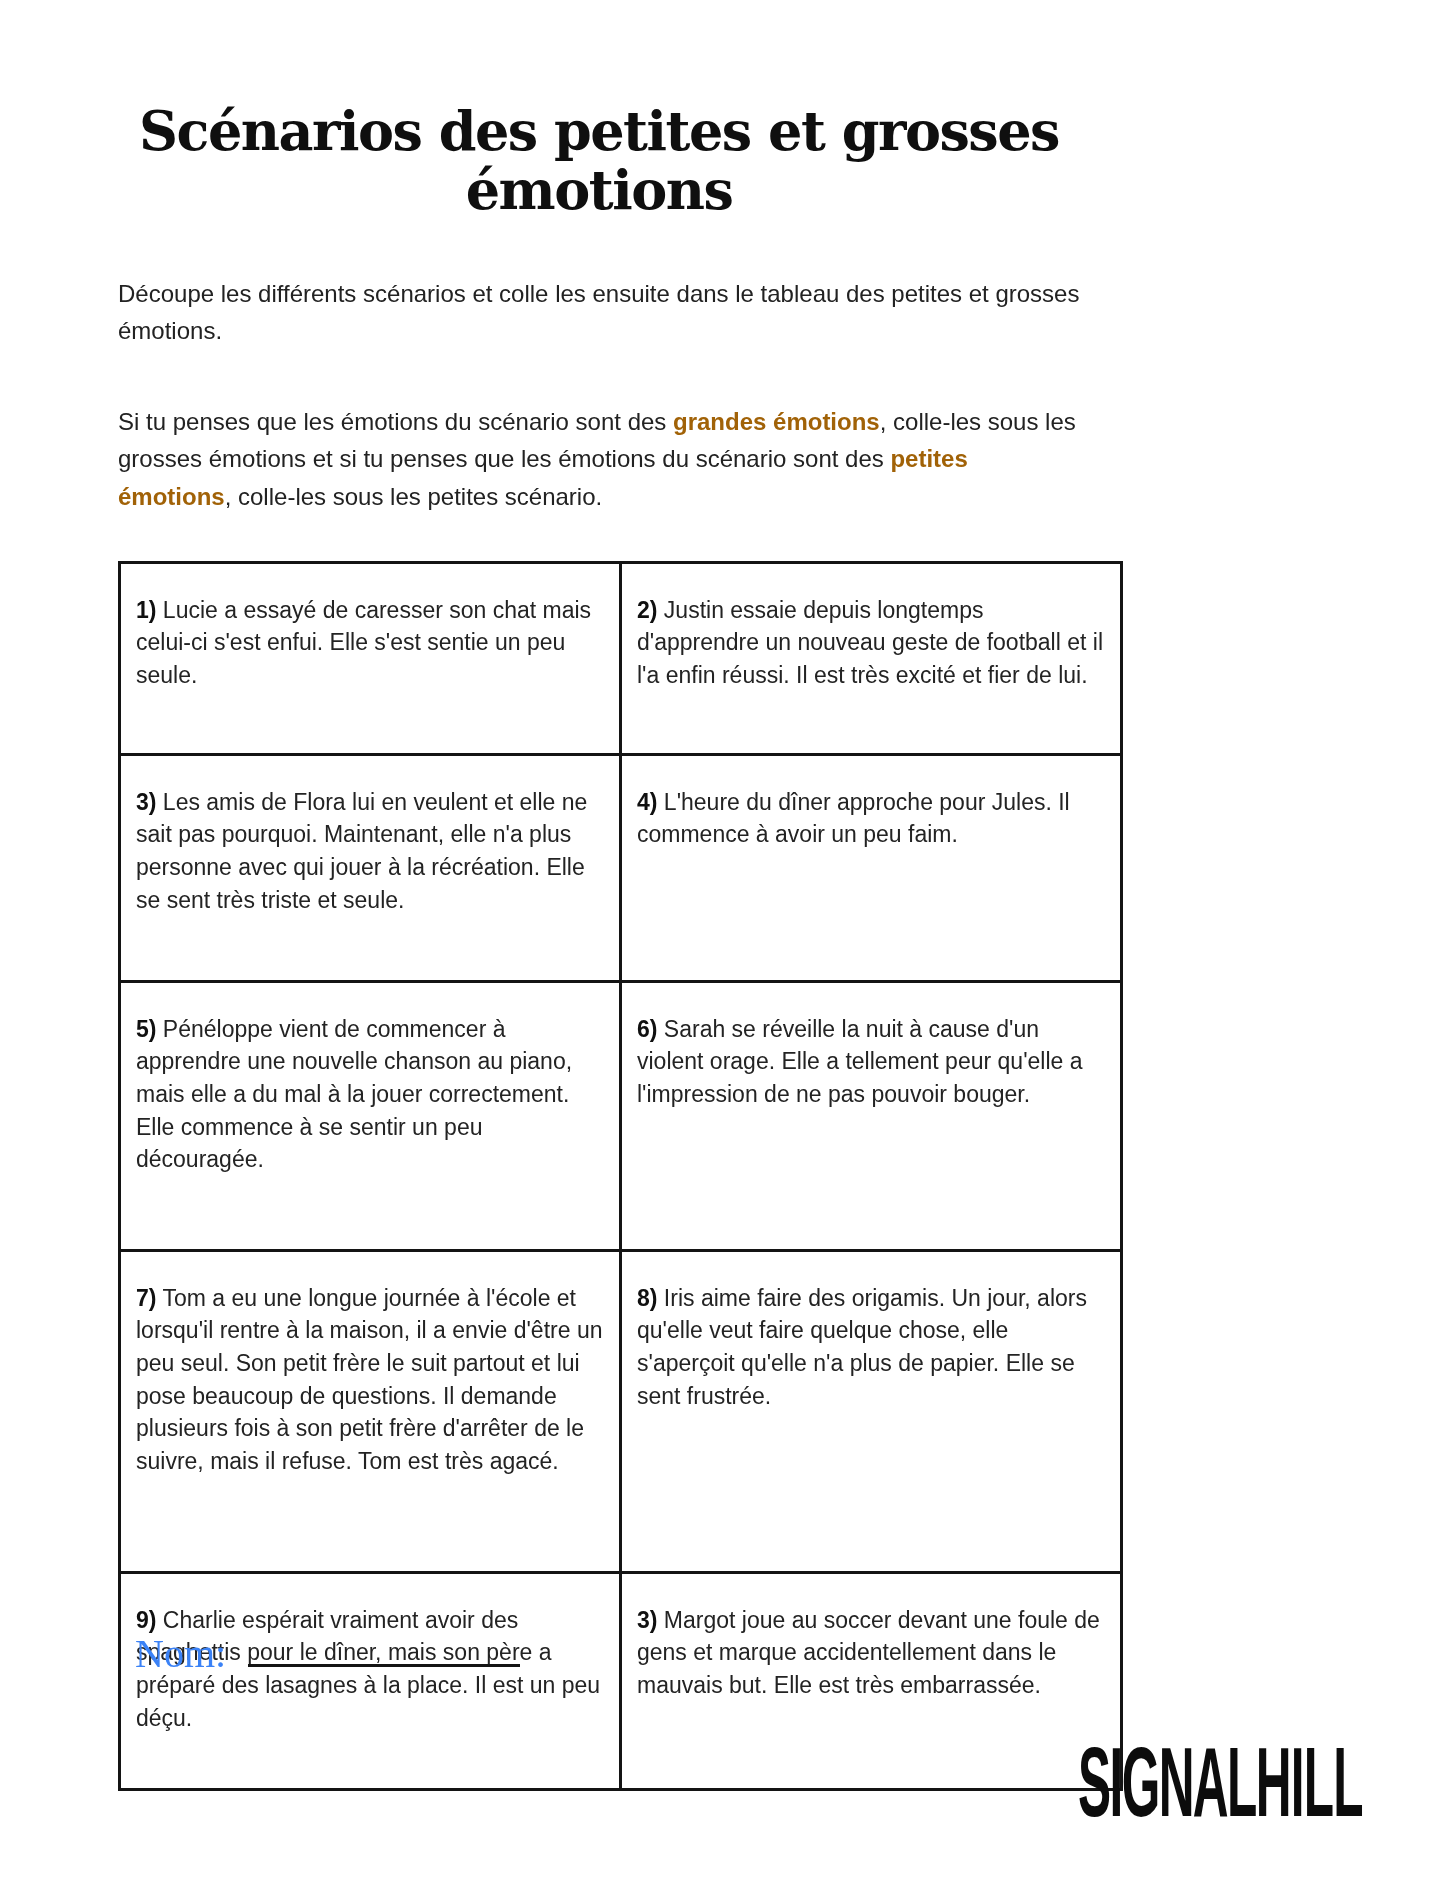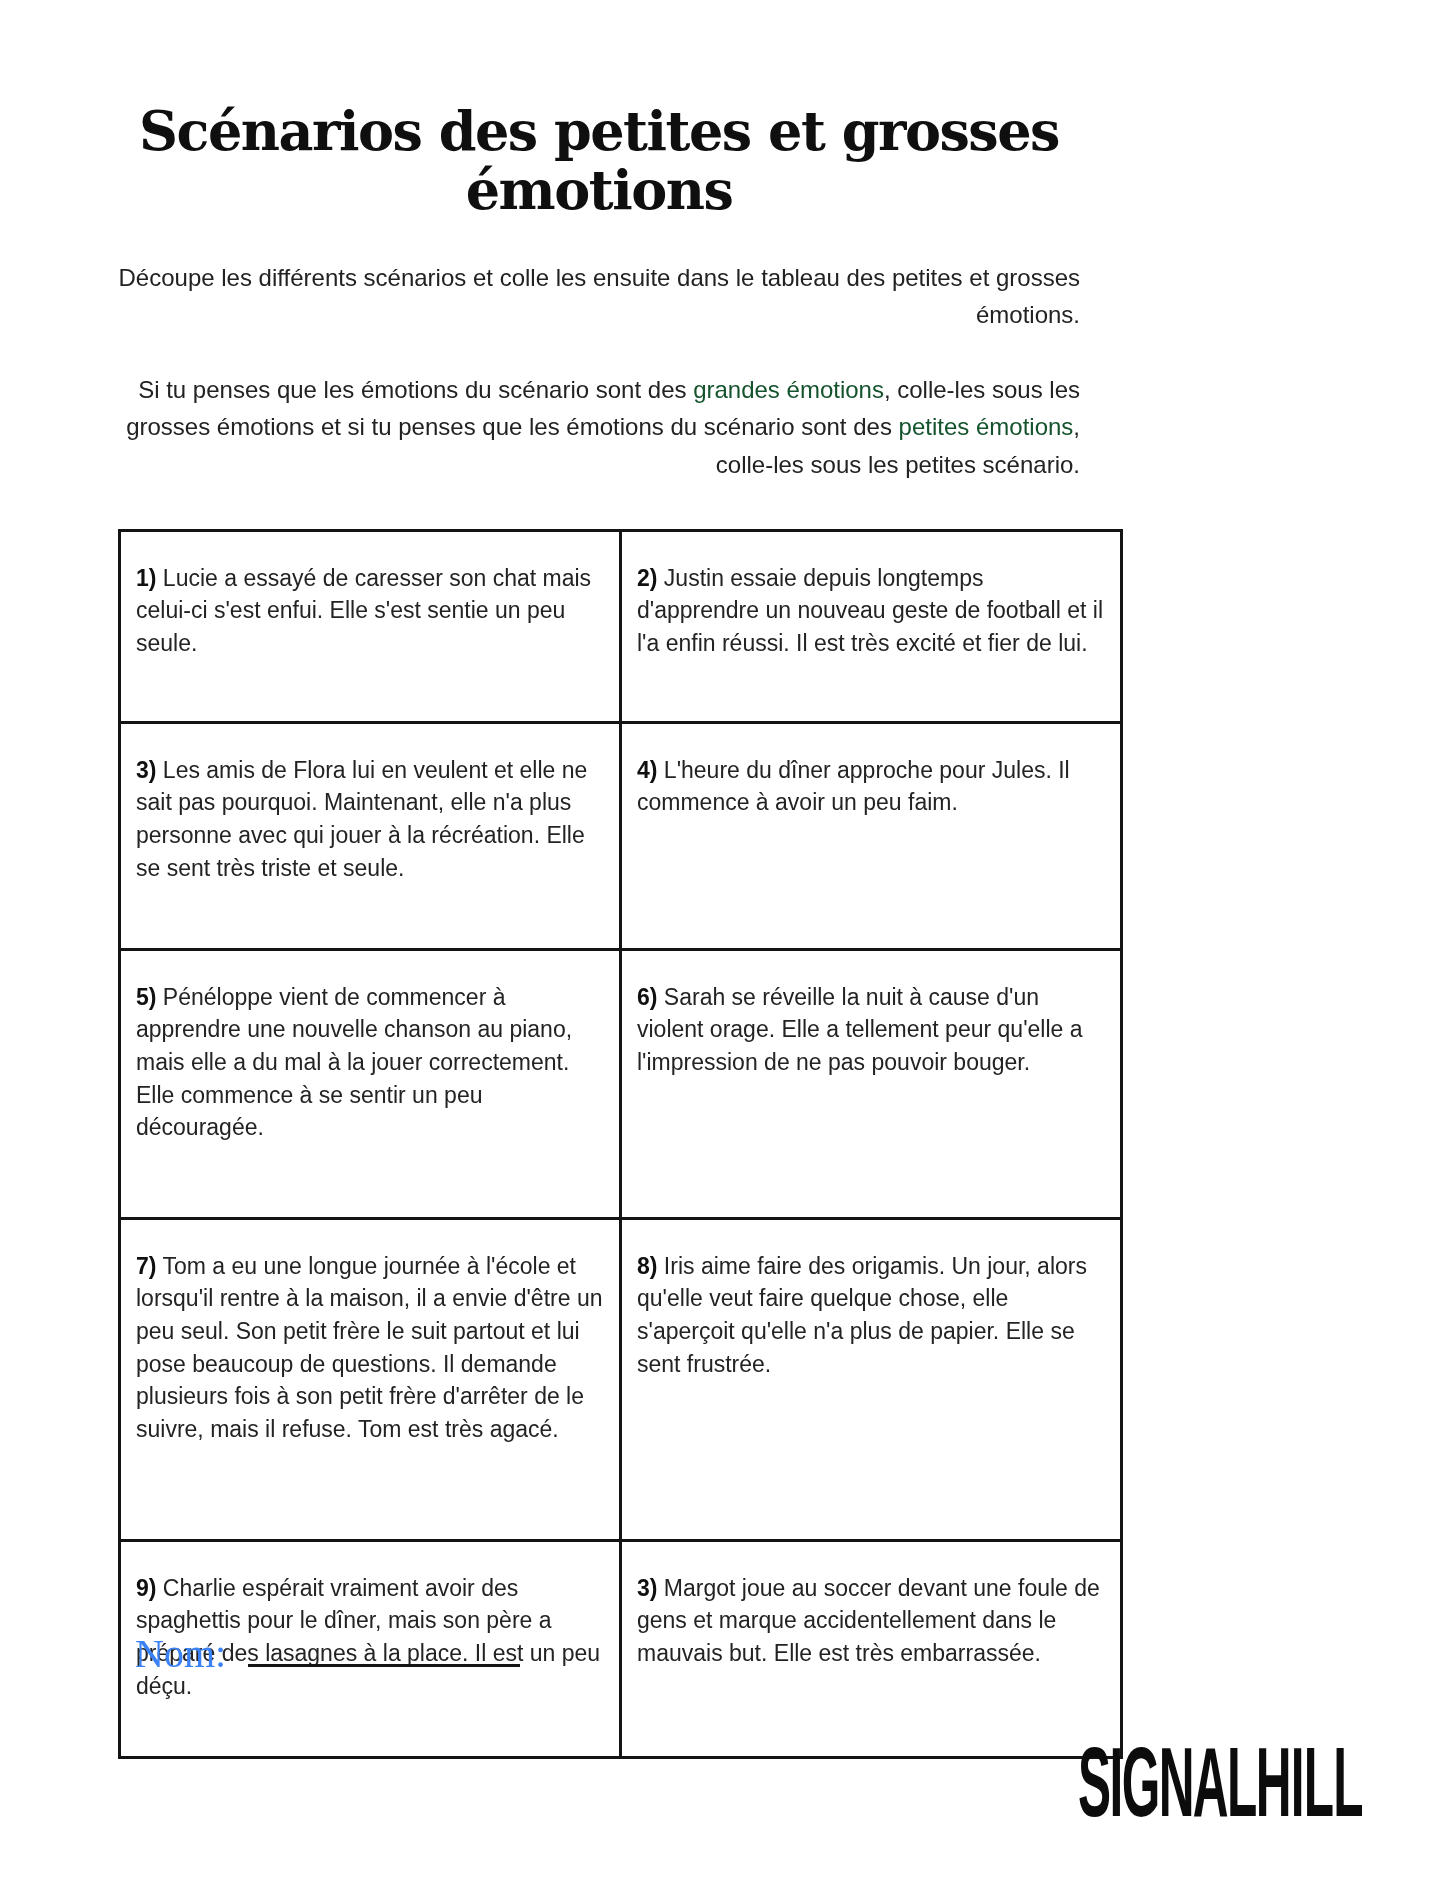--- a/index.html
+++ b/index.html
@@ -25,24 +25,23 @@
     letter-spacing: -1.5px;
     text-align: center;
     color: #0f0f0f;
     margin: 102px 0 0 0;
     line-height: 1.1;
   }
   .intro {
     font-size: 24px;
     line-height: 1.55;
     color: #222222;
-    margin: 38px 0 0 0;
-    text-align: right;
+    margin: 54px 0 0 0;
   }
-  .intro b, .intro strong { font-weight: normal; color: #14532d; }
+  .intro b, .intro strong { font-weight: bold; color: #a16207; }
   table.scenarios {
     border-collapse: collapse;
     table-layout: fixed;
     width: 934px;
     margin-top: 46px;
   }
   table.scenarios td {
     border: 3px solid #141414;
     width: 467px;
     vertical-align: top;

